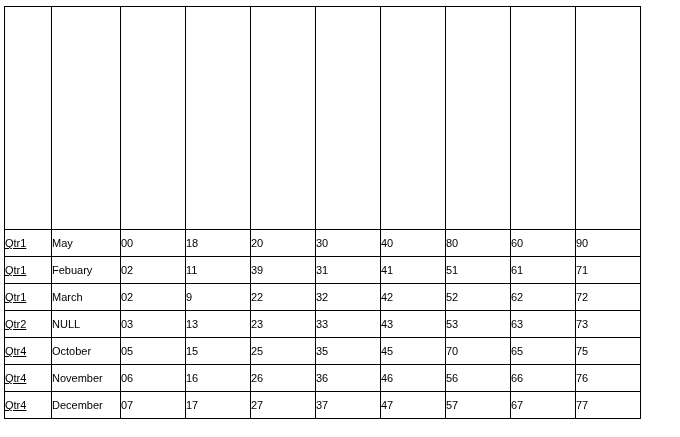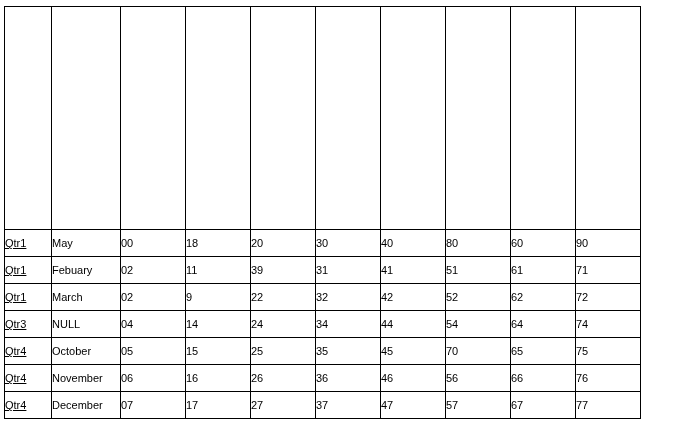--- a/index.html
+++ b/index.html
@@ -173,30 +173,30 @@
           <td class="cell num col-d">02</td>
           <td class="cell num col-d">9</td>
           <td class="cell num col-d">22</td>
           <td class="cell num col-d">32</td>
           <td class="cell num col-d">42</td>
           <td class="cell num col-d">52</td>
           <td class="cell num col-d">62</td>
           <td class="cell num col-d">72</td>
         </tr>
         <tr>
-          <td class="cell col-q">Qtr3</td>
+          <td class="cell col-q">Qtr2</td>
           <td class="cell col-m">NULL</td>
-          <td class="cell num col-d">04</td>
-          <td class="cell num col-d">14</td>
-          <td class="cell num col-d">24</td>
-          <td class="cell num col-d">34</td>
-          <td class="cell num col-d">44</td>
-          <td class="cell num col-d">54</td>
-          <td class="cell num col-d">64</td>
-          <td class="cell num col-d">74</td>
+          <td class="cell num col-d">03</td>
+          <td class="cell num col-d">13</td>
+          <td class="cell num col-d">23</td>
+          <td class="cell num col-d">33</td>
+          <td class="cell num col-d">43</td>
+          <td class="cell num col-d">53</td>
+          <td class="cell num col-d">63</td>
+          <td class="cell num col-d">73</td>
         </tr>
         <tr>
           <td class="cell col-q">Qtr4</td>
           <td class="cell col-m">October</td>
           <td class="cell num col-d">05</td>
           <td class="cell num col-d">15</td>
           <td class="cell num col-d">25</td>
           <td class="cell num col-d">35</td>
           <td class="cell num col-d">45</td>
           <td class="cell num col-d">70</td>

